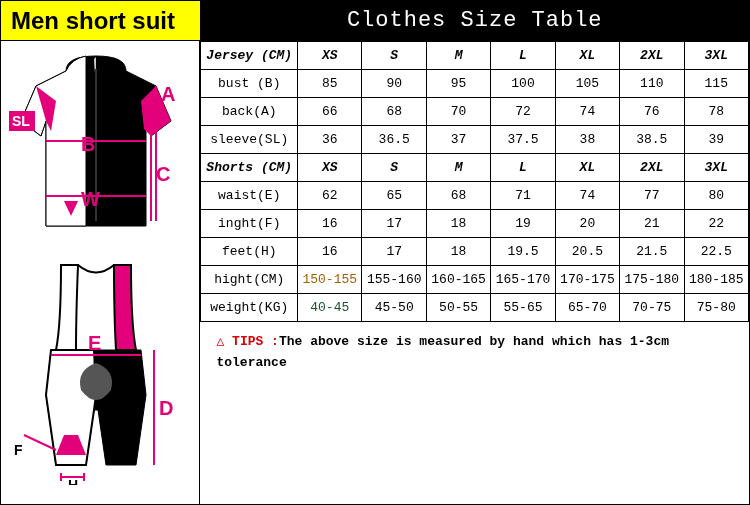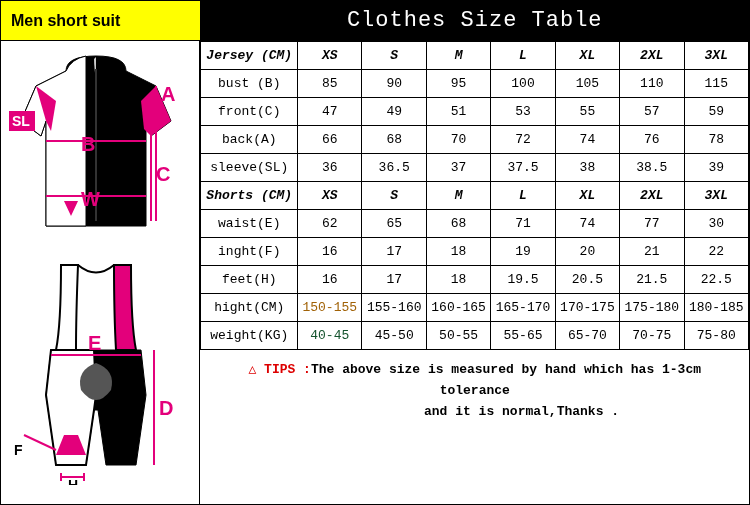--- a/index.html
+++ b/index.html
@@ -1,30 +1,30 @@
 <!DOCTYPE html>
 <html><head>
 <meta charset="utf-8">
 <style>
   * { box-sizing: border-box; margin: 0; padding: 0; }
   body { width: 750px; height: 505px; font-family: "Arial", sans-serif; background: #fff; position: relative; overflow: hidden; }
   .container { display: flex; width: 750px; height: 505px; border: 1px solid #000; }
   .left-col { width: 200px; display: flex; flex-direction: column; }
   .right-col { width: 550px; display: flex; flex-direction: column; }
-  .banner-left { height: 40px; background: #ffff00; color: #000; font-size: 16px; font-weight: bold; display: flex; align-items: center; padding-left: 10px; border-bottom: 1px solid #000; }
+  .banner-left { height: 40px; background: #ffff00; color: #000; font-size: 24px; font-weight: bold; display: flex; align-items: center; padding-left: 10px; border-bottom: 1px solid #000; }
   .banner-right { height: 40px; background: #000; color: #fff; font-size: 22px; display: flex; align-items: center; justify-content: center; font-family: "Courier New", monospace; letter-spacing: 1px; border-bottom: 1px solid #000; }
   .diagram-area { flex: 1; background: #fff; position: relative; border-right: 1px solid #000; padding: 10px 5px; }
   
   .jersey-svg { width: 180px; height: 190px; }
   .shorts-svg { width: 180px; height: 230px; margin-top: 10px; }
 
   table { border-collapse: collapse; width: 100%; font-size: 13px; }
   th, td { border: 1px solid #000; text-align: center; height: 28px; font-weight: normal; font-family: "SimSun", "Courier New", monospace; }
   .section-head td { font-weight: bold; font-style: italic; }
-  .tips { padding: 10px 16px; font-family: "Courier New", monospace; font-size: 13px; font-weight: bold; line-height: 1.6; text-align: center; }
+  .tips { padding: 10px 16px; font-family: "Courier New", monospace; font-size: 13px; font-weight: bold; line-height: 1.6; }
   .tips .warn { color: #d00; }
   .table-wrap { flex: 1; overflow: hidden; }
   .label-red { fill: #e3007b; font-size: 20px; font-weight: bold; font-family: Arial; }
   .label-black { fill: #000; font-size: 14px; font-weight: bold; font-family: Arial; }
   .sl-box { fill: #e3007b; stroke: none; }
 </style>
 </head>
 <body>
 
 <div class="container">
@@ -98,30 +98,20 @@
               <td>bust (B)</td>
               <td>85</td>
               <td>90</td>
               <td>95</td>
               <td>100</td>
               <td>105</td>
               <td>110</td>
               <td>115</td>
             </tr>
             <tr>
-              <td>front(C)</td>
-              <td>47</td>
-              <td>49</td>
-              <td>51</td>
-              <td>53</td>
-              <td>55</td>
-              <td>57</td>
-              <td>59</td>
-            </tr>
-            <tr>
               <td>back(A)</td>
               <td>66</td>
               <td>68</td>
               <td>70</td>
               <td>72</td>
               <td>74</td>
               <td>76</td>
               <td>78</td>
             </tr>
             <tr>
@@ -145,21 +135,21 @@
               <td style="width: 64px;">3XL</td>
             </tr>
             <tr>
               <td>waist(E)</td>
               <td>62</td>
               <td>65</td>
               <td>68</td>
               <td>71</td>
               <td>74</td>
               <td>77</td>
-              <td>30</td>
+              <td>80</td>
             </tr>
             <tr>
               <td>inght(F)</td>
               <td>16</td>
               <td>17</td>
               <td>18</td>
               <td>19</td>
               <td>20</td>
               <td>21</td>
               <td>22</td>
@@ -192,17 +182,17 @@
               <td>55-65</td>
               <td>65-70</td>
               <td>70-75</td>
               <td>75-80</td>
             </tr>
           </tbody>
       </table>
       <div class="tips">
         <span class="warn">△</span>
         <span class="warn">TIPS :</span><span>The above size is measured by hand which has 1-3cm tolerance</span><br>
-        &nbsp;&nbsp;&nbsp;&nbsp;&nbsp;&nbsp;&nbsp;&nbsp;&nbsp;&nbsp;&nbsp;&nbsp;<span>and it is normal,Thanks .</span>
+        &nbsp;&nbsp;&nbsp;&nbsp;&nbsp;&nbsp;&nbsp;&nbsp;&nbsp;&nbsp;&nbsp;&nbsp;
       </div>
     </div>
   </div>
 </div>
 
 </body></html>

